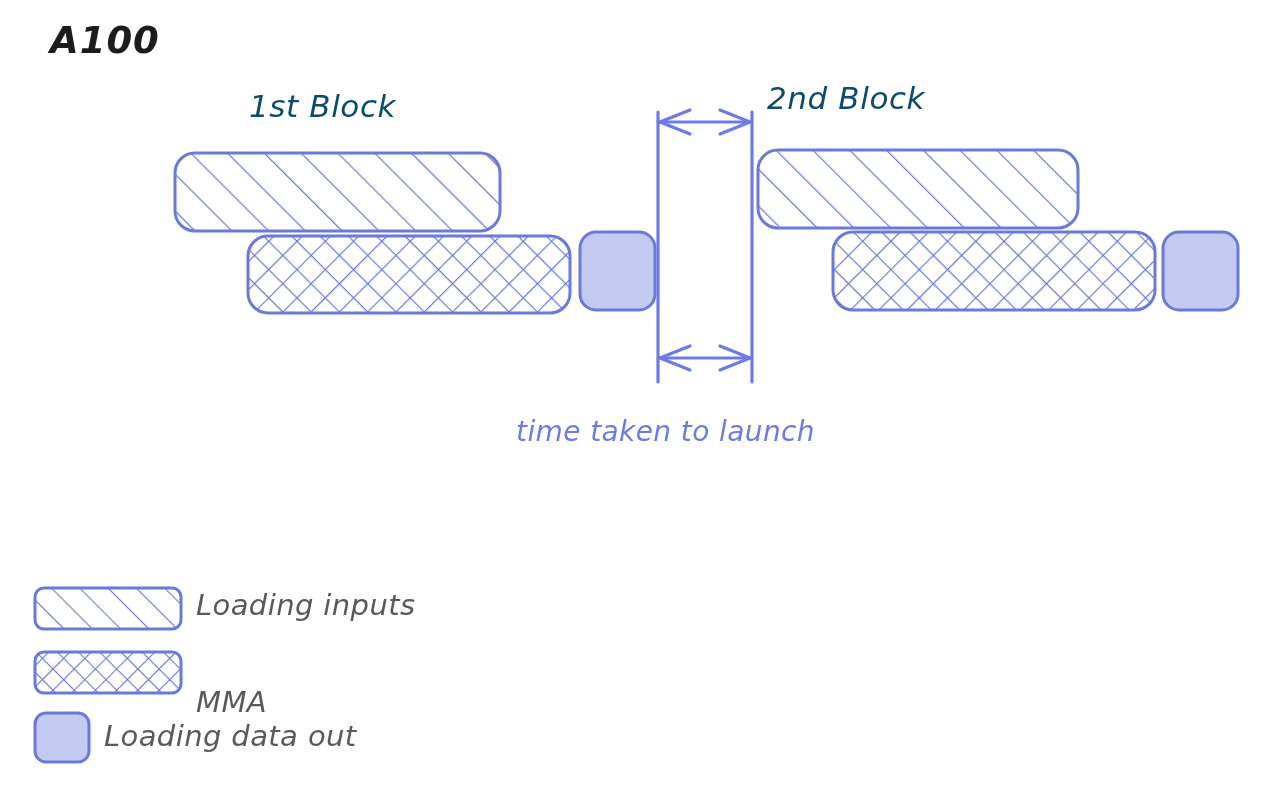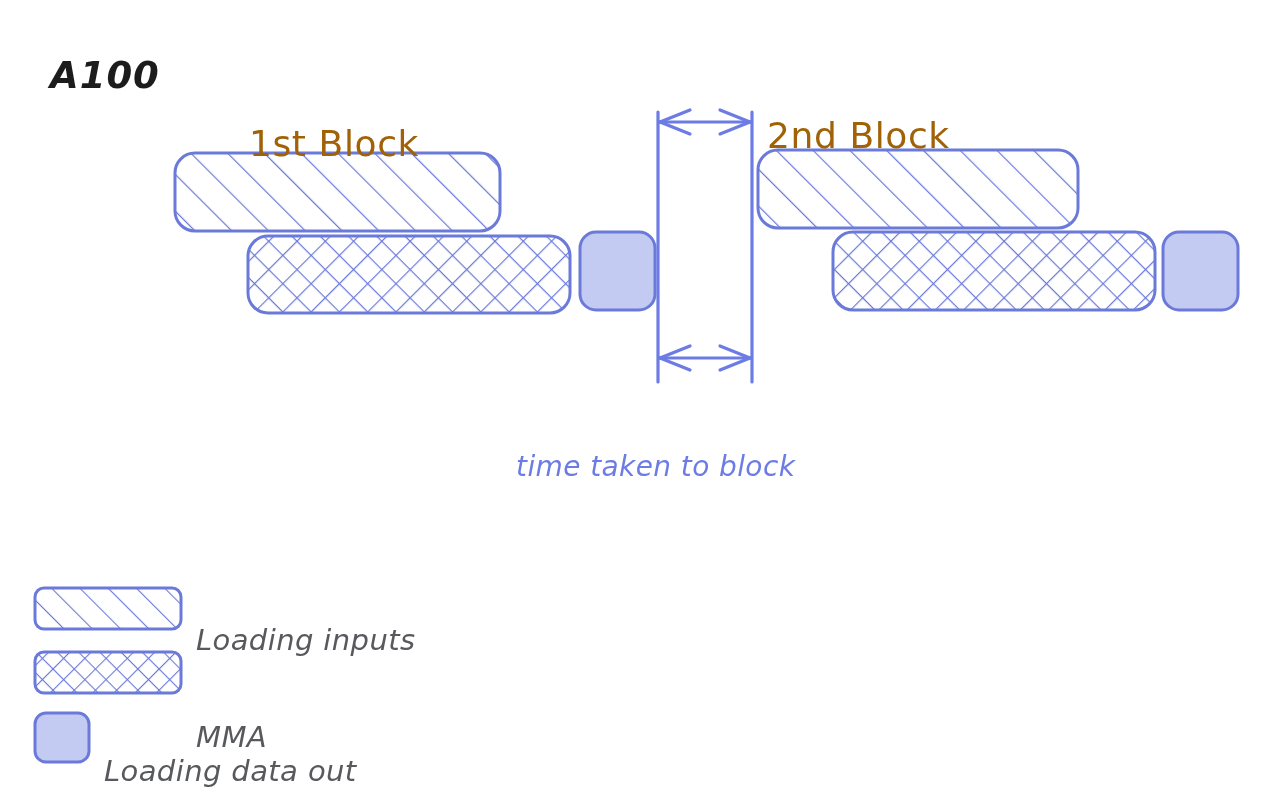--- a/index.html
+++ b/index.html
@@ -21,38 +21,38 @@
     width: 1280px;
     height: 801px;
   }
 
   
   .txt {
     position: absolute;
     white-space: pre;
     font-family: "DejaVu Sans", sans-serif;
     letter-spacing: 0.5px;
-    margin-top: 35px;
   }
 
   #title-a100 {
     left: 50px;
     top: 19px;
     font-size: 37px;
     font-weight: 600;
     color: #1c1c1c;
     font-style: italic;
     letter-spacing: 1px;
     font-family: "DejaVu Sans", sans-serif;
   }
 
   .block-label {
-    font-size: 36px;
-    color: #a16207;
+    font-size: 31px;
+    color: #0c4a6e;
     font-weight: 500;
+    font-style: italic;
     letter-spacing: 0.6px;
   }
   #label-first-block { left: 249px; top: 88px; }
   #label-second-block { left: 767px; top: 80px; }
 
   #overhead-caption {
     left: 516px;
     top: 409px;
     font-size: 28px;
     line-height: 46px;
@@ -140,19 +140,19 @@
     <rect x="35" y="713" width="54" height="49" rx="11" ry="11" fill="#c4cbf2" stroke="#6b7ad9" stroke-width="3"></rect>
   </g>
 </svg>
 
 <div class="txt" id="title-a100">A100</div>
 
 <div class="txt block-label" id="label-first-block">1st Block</div>
 
 <div class="txt block-label" id="label-second-block">2nd Block</div>
 
-<div class="txt" id="overhead-caption"><span>time taken to block</span><br></div>
+<div class="txt" id="overhead-caption"><span>time taken to launch</span><br></div>
 
 <div class="txt legend-text" id="legend-text-loading">Loading inputs</div>
 
 <div class="txt legend-text" id="legend-text-mma">MMA</div>
 
 <div class="txt legend-text" id="legend-text-write">Loading data out</div>
 
 </body></html>

